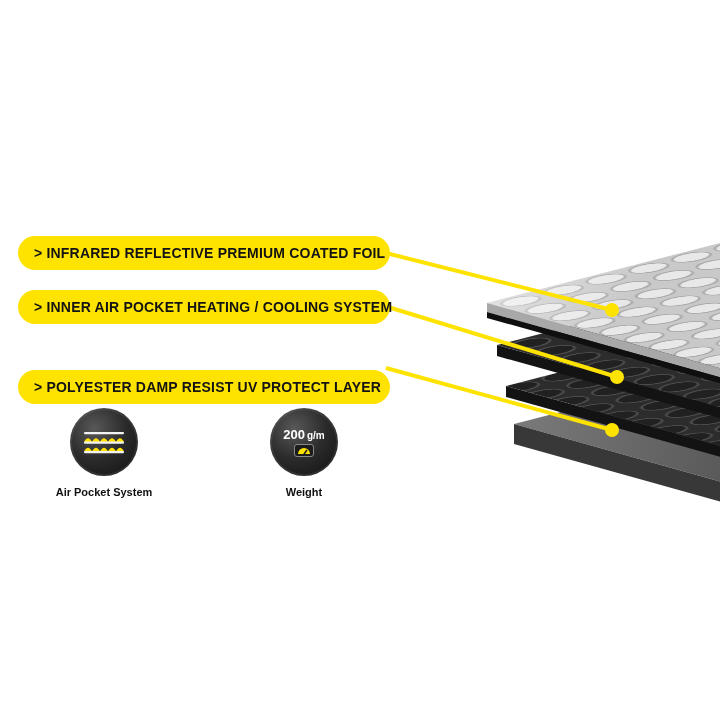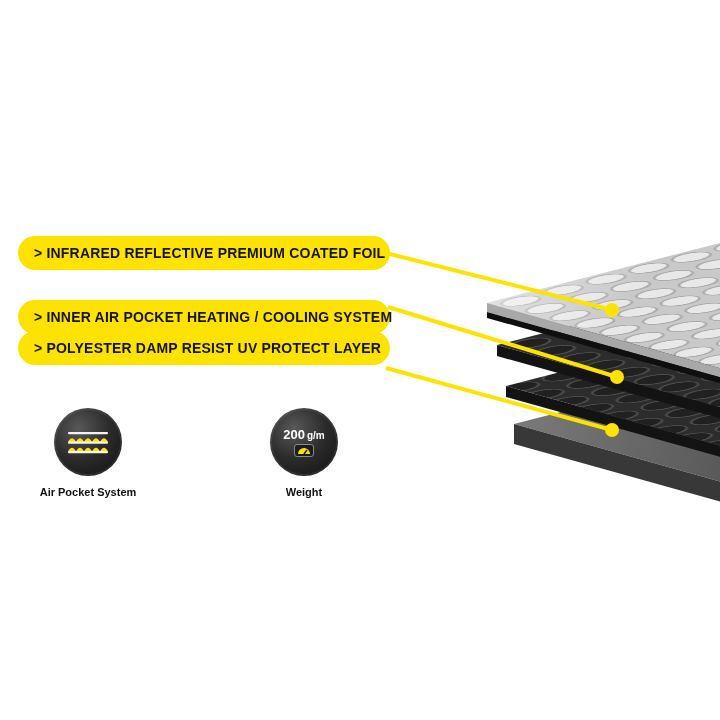--- a/index.html
+++ b/index.html
@@ -8,24 +8,24 @@
   .canvas { position:relative; width:720px; height:720px; background:#fff; overflow:hidden; }
   .art { position:absolute; left:0; top:0; z-index:1; }
 
   .banner {
     position:absolute; left:18px; width:372px; height:34px;
     background:var(--accent); border-radius:17px;
     display:flex; align-items:center; padding:0 8px 0 16px;
     font-weight:bold; font-size:14px; letter-spacing:.2px; color:#131313;
     z-index:2; white-space:nowrap;
   }
-  .b1 { top:236px; } .b2 { top:300px; } .b3 { top:331px; }
+  .b1 { top:236px; } .b2 { top:290px; } .b3 { top:370px; }
 
   .badge { position:absolute; top:408px; width:112px; text-align:center; z-index:2; }
-  .bd1 { left:32px; } .bd2 { left:140px; } .bd3 { left:248px; }
+  .bd1 { left:48px; } .bd2 { left:140px; } .bd3 { left:248px; }
   .circle {
     width:68px; height:68px; border-radius:50%; margin:0 auto;
     background:radial-gradient(circle at 36% 30%, #585858 0%, #2b2b2b 48%, #0f0f0f 100%);
     box-shadow: inset 0 0 0 2px rgba(255,255,255,.08);
     display:flex; flex-direction:column; align-items:center; justify-content:center;
     color:#fff;
   }
   .badge .label { margin-top:10px; font-size:11px; font-weight:bold; color:#111; }
 
   .val-row { display:flex; align-items:baseline; gap:2px; font-weight:bold; line-height:1; }

